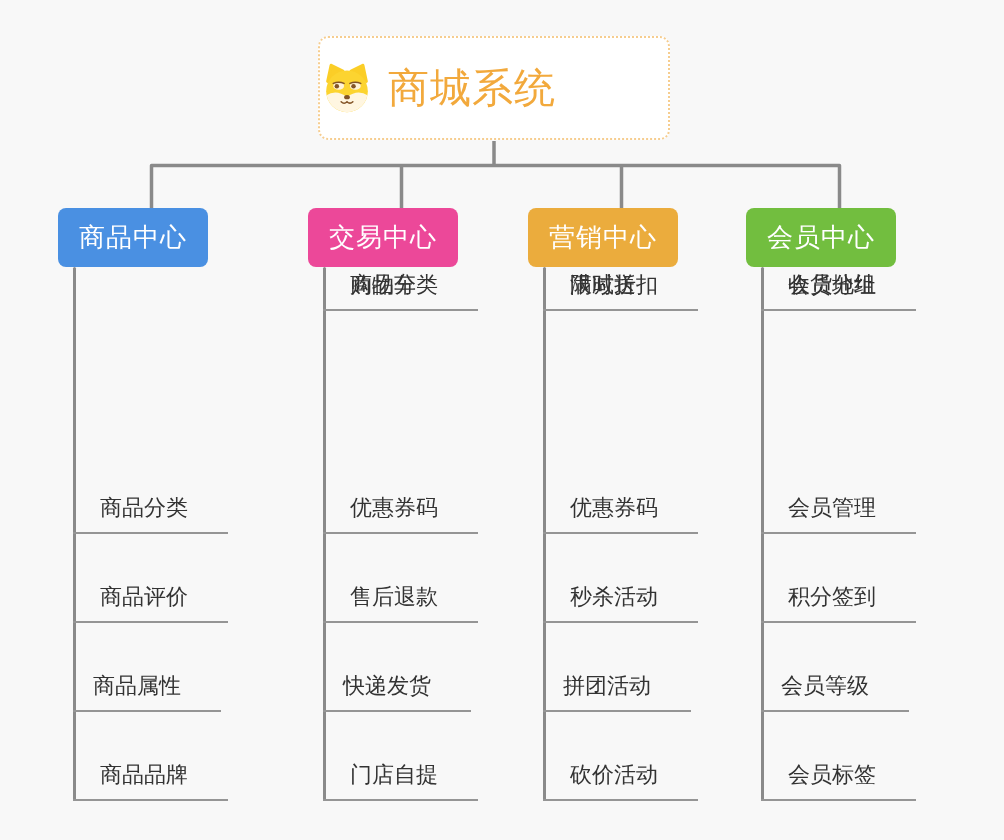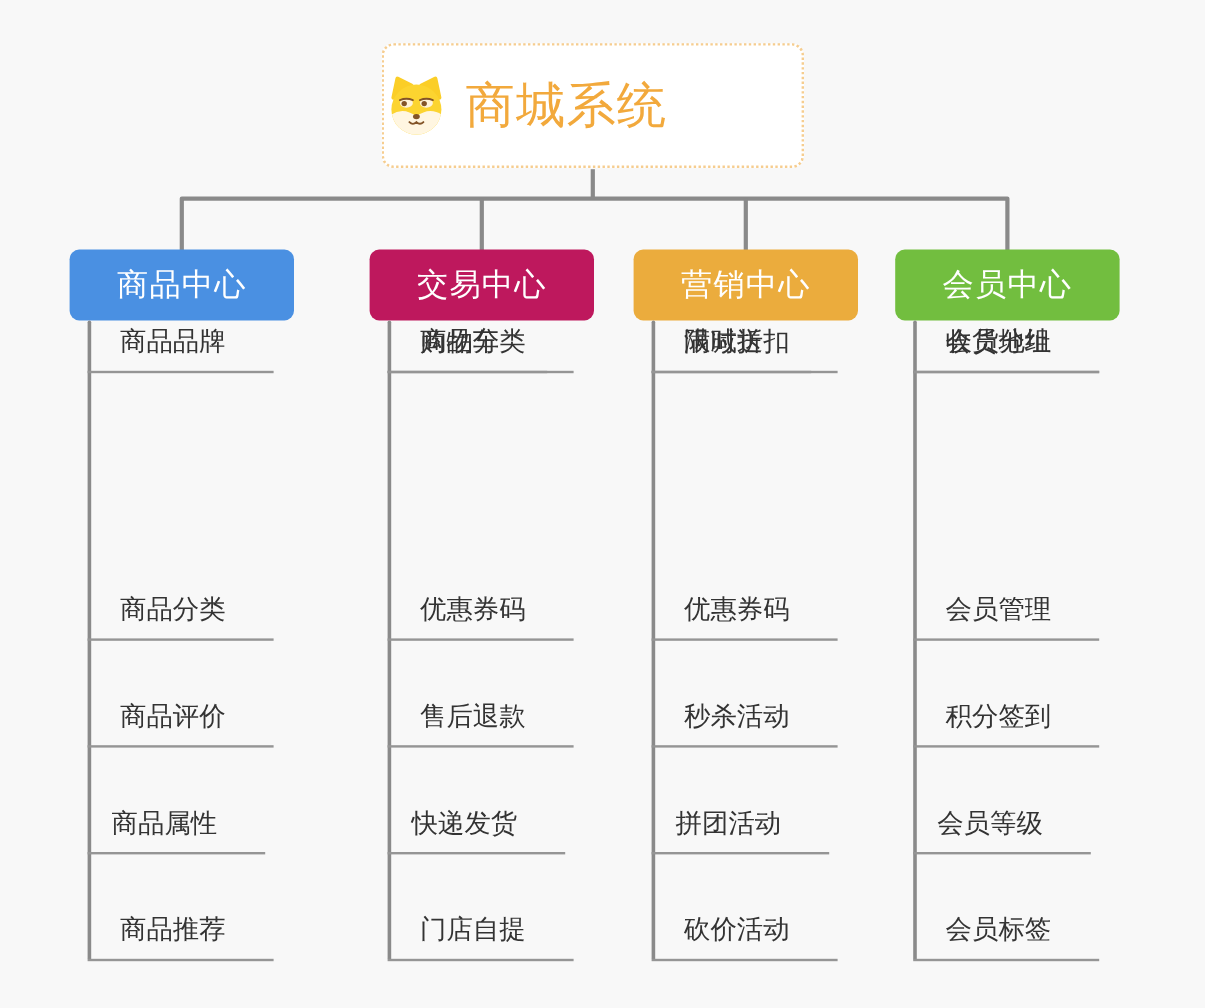--- a/index.html
+++ b/index.html
@@ -18,21 +18,21 @@
     box-sizing:border-box;
     display:flex;align-items:center;justify-content:flex-start;gap:14px;
     z-index:2;
   }
   .root-title{font-size:41px;letter-spacing:1px;}
   .root-icon{flex:0 0 auto;display:block;}
 
   
   .branch{position:absolute;top:208px;width:187px;height:600px;z-index:1;}
   .branch-header{
-    width:187px;height:59px;border-radius:8px;
+    width:150px;height:59px;border-radius:8px;
     display:flex;align-items:center;justify-content:center;
     color:#ffffff;font-size:26px;letter-spacing:1px;
     box-sizing:border-box;cursor:default;
   }
   .branch-trunk{
     position:absolute;left:15px;top:59px;width:3px;height:533px;
     background:#8a8a8a;border-radius:2px;
   }
   .leaf{
     position:absolute;left:15px;height:44px;box-sizing:border-box;
@@ -82,26 +82,25 @@
   </svg>
   <span class="root-title" style="color: rgb(242, 169, 60);">商城系统</span>
 </div>
 
 <div class="branch b1">
   <div class="branch-header" style="background: rgb(74, 144, 226);">商品中心</div>
   <div class="branch-trunk"></div>
   <div class="leaf">商品分类</div>
   <div class="leaf">商品评价</div>
   <div class="leaf">商品属性</div>
-  <div class="leaf">商品推荐</div>
   <div class="leaf">商品品牌</div>
 </div>
 
 <div class="branch b2">
-  <div class="branch-header" style="background: #be185d;">交易中心</div>
+  <div class="branch-header" style="background: #ec4899;">交易中心</div>
   <div class="branch-trunk"></div>
   <div class="leaf">优惠券码</div>
   <div class="leaf">售后退款</div>
   <div class="leaf">快递发货</div>
   <div class="leaf">门店自提</div>
   <div class="leaf">购物车</div>
   <div class="leaf">商品分类</div>
 </div>
 
 <div class="branch b3">

